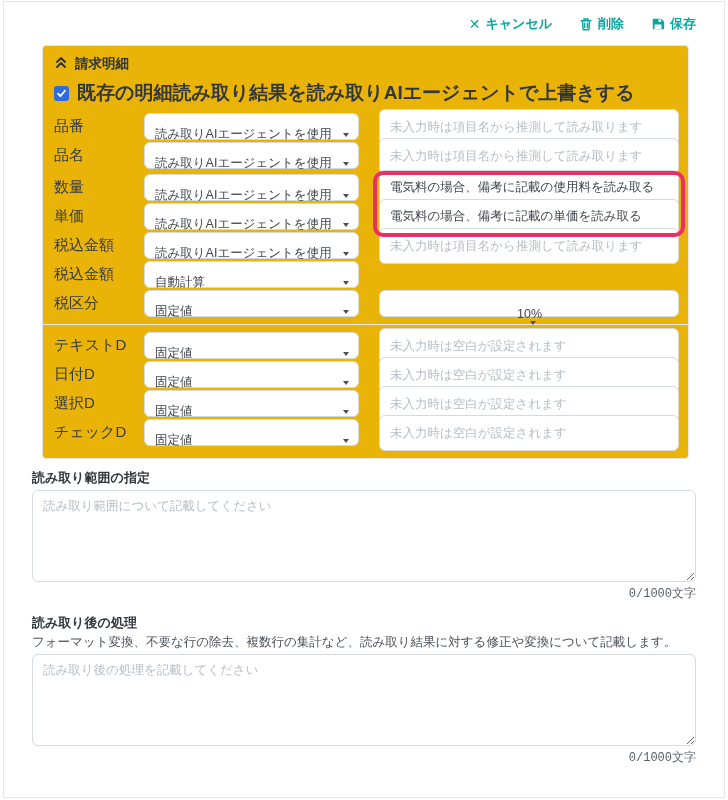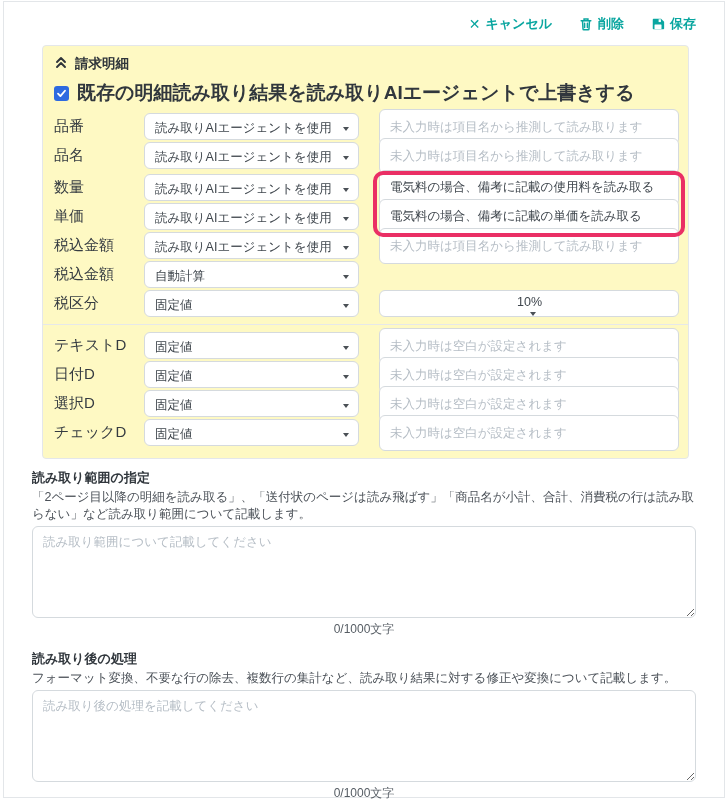--- a/index.html
+++ b/index.html
@@ -22,41 +22,41 @@
   .tbtn {
     display: inline-flex; align-items: center; gap: 5px;
     color: #0aa6a0; font-size: 13px; font-weight: 700; cursor: pointer;
     background: none; border: none; font-family: inherit;
   }
   .tbtn .xglyph { font-weight: 900; font-size: 14px; line-height: 1; }
   .tbtn svg { display: block; }
   
   .card {
     margin: 0 37px 0 38px; width: 647px;
-    background: #fef9c3; border: 1px solid #e4e7ea; border-radius: 4px;
+    background: #eab308; border: 1px solid #e4e7ea; border-radius: 4px;
     padding: 9px 11px 10px 11px; position: relative;
   }
   .card-header { display: flex; align-items: center; gap: 7px; height: 18px; margin-bottom: 10px; }
   .card-title { font-size: 13.5px; font-weight: 700; color: #2f353b; }
   .chk-row { display: flex; align-items: center; gap: 8px; height: 20px; margin-bottom: 10px; }
   .checkbox {
     width: 15px; height: 15px; border-radius: 3px; background: #2e6ae0;
     display: inline-flex; align-items: center; justify-content: center; cursor: pointer; flex: none;
   }
   .chk-label { font-size: 19px; font-weight: 600; color: #31373d; }
   
   .frow { display: flex; align-items: center; height: 27px; margin-bottom: 2px; }
   .frow.hl-top { margin-top: 5px; }
   .frow.hl-bot { }
   .flabel { width: 90px; flex: none; font-size: 15px; font-weight: 500; color: #353b41; }
   .fselect {
     width: 215px; height: 27px; flex: none; margin-right: 20px;
     background: #fff; border: 1px solid #d5dade; border-radius: 6px;
     display: flex; align-items: center; justify-content: space-between;
-    padding: 4px 9px 0 10px; font-size: 12.5px; color: #3f464d; cursor: pointer;
+    padding: 16px 9px 0 10px; font-size: 12.5px; color: #3f464d; cursor: pointer;
   }
   .fselect.wide { width: 300px; margin-right: 0; flex-direction: column; }
   .caret {
     width: 0; height: 0; flex: none; margin-left: 6px;
     border-left: 3.5px solid transparent; border-right: 3.5px solid transparent;
     border-top: 4.5px solid #4a5056;
   }
   .finput {
     width: 300px; height: 27px; flex: none;
     background: #fff; border: 1px solid #d5dade; border-radius: 6px;
@@ -73,21 +73,21 @@
   .sec1 { margin-top: 10px; }
   .sec2 { margin-top: 12px; }
   .sec-title { font-size: 13px; font-weight: 700; color: #31373d; margin-bottom: 2px; }
   .sec-desc { font-size: 12.5px; line-height: 17px; color: #4b5158; }
   .ta {
     width: 100%; height: 92px; margin-top: 3px; display: block;
     background: #fff; border: 1px solid #d5dade; border-radius: 6px;
     padding: 7px 10px; font-size: 12.5px; color: #3a4148; font-family: inherit;
     resize: vertical; outline: none;
   }
-  .counter { text-align: center; font-size: 12px; color: #565d64; margin-top: 3px; }
+  .counter { text-align: right; font-size: 12px; color: #565d64; margin-top: 3px; font-family: Liberation Mono, monospace; }
 </style>
 </head>
 <body>
 
 <div class="page">
 
   <div class="topbar">
     <button class="tbtn">
       <span class="xglyph">✕</span>
       <span>キャンセル</span>
@@ -236,21 +236,20 @@
       <div class="fselect">
         <span>固定値</span>
         <span class="caret"></span>
       </div>
       <input class="finput" placeholder="未入力時は空白が設定されます" style="">
     </div>
   </div>
 
   <div class="section sec1">
     <div class="sec-title">読み取り範囲の指定</div>
-    <div class="sec-desc">「2ページ目以降の明細を読み取る」、「送付状のページは読み飛ばす」「商品名が小計、合計、消費税の行は読み取らない」など読み取り範囲について記載します。</div>
     <textarea class="ta" placeholder="読み取り範囲について記載してください" style=""></textarea>
     <div class="counter">0/1000文字</div>
   </div>
 
   <div class="section sec2">
     <div class="sec-title">読み取り後の処理</div>
     <div class="sec-desc">フォーマット変換、不要な行の除去、複数行の集計など、読み取り結果に対する修正や変換について記載します。</div>
     <textarea class="ta" placeholder="読み取り後の処理を記載してください" style=""></textarea>
     <div class="counter">0/1000文字</div>
   </div>

